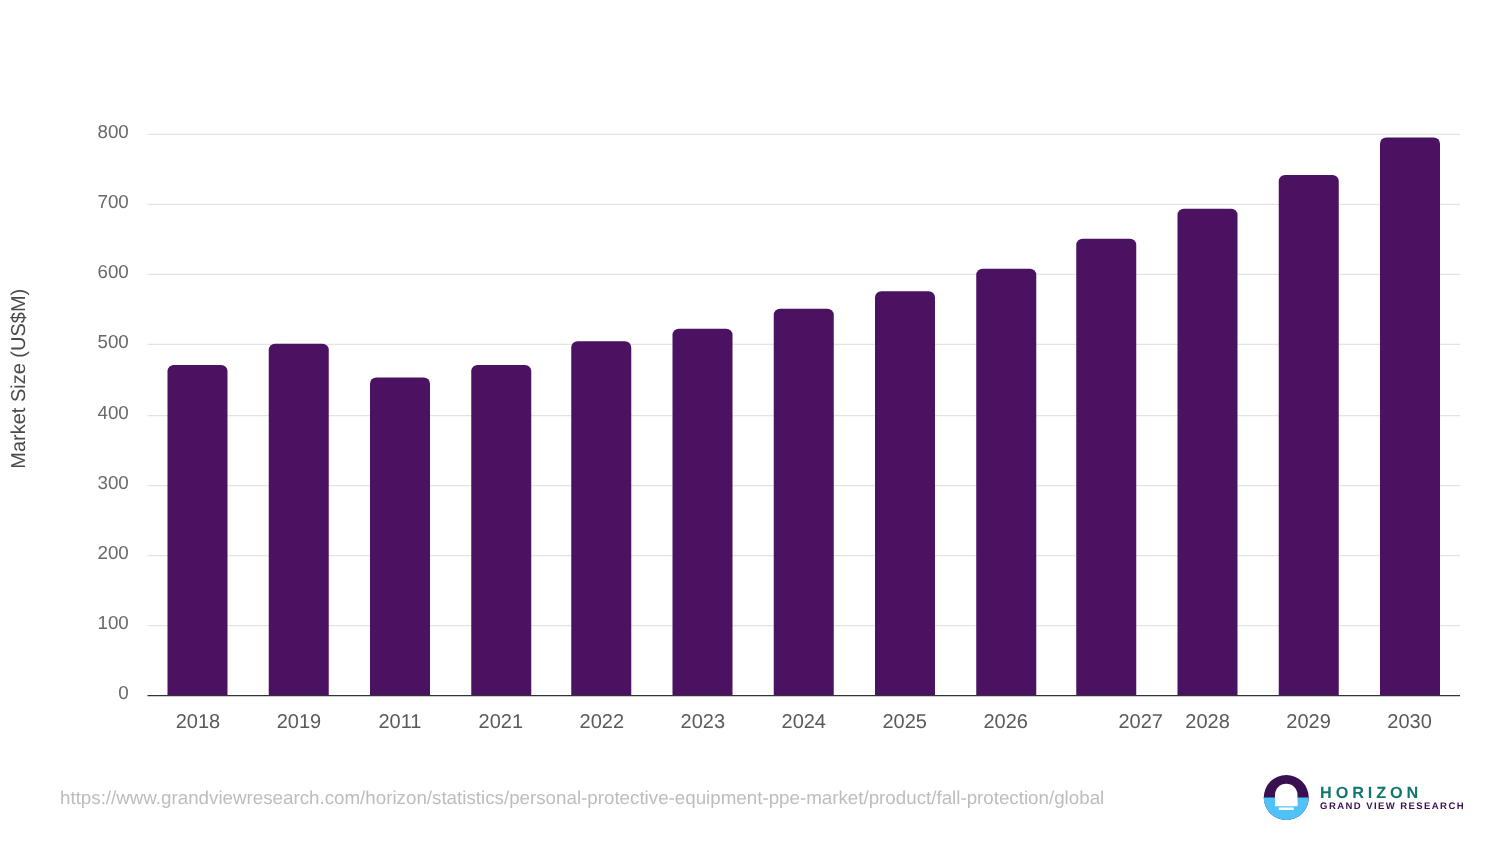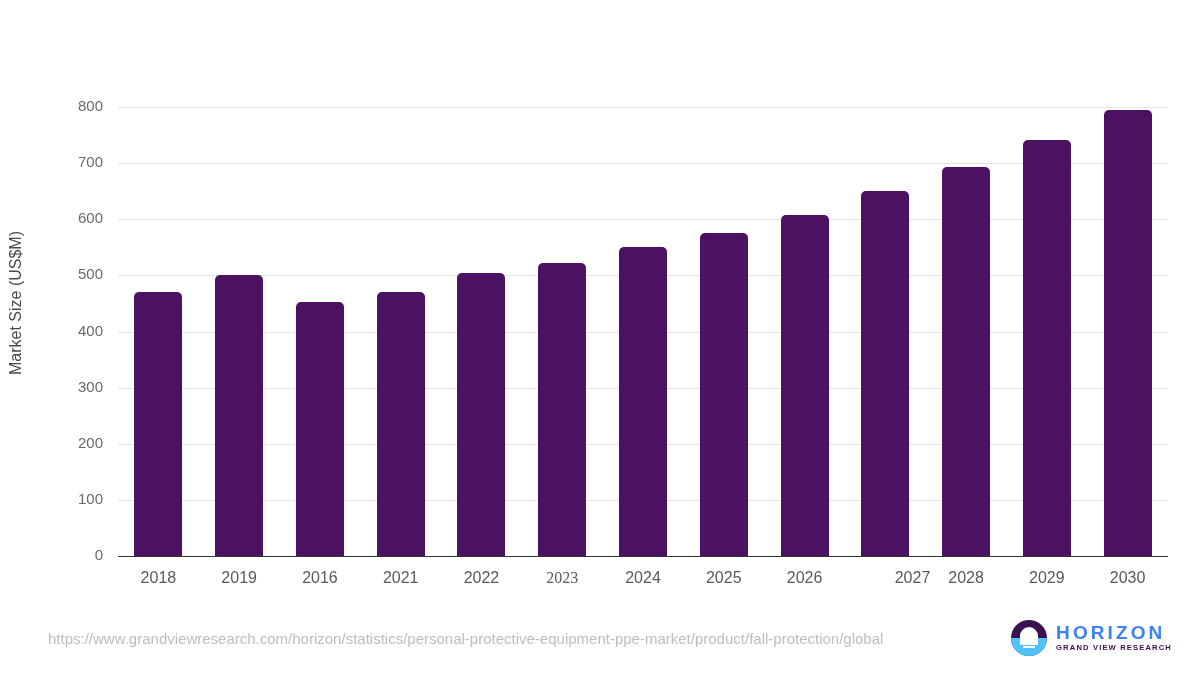--- a/index.html
+++ b/index.html
@@ -133,24 +133,24 @@
   #logo-mark .line2 {
     position: absolute;
     left: 50%;
     background: #ffffff;
     height: 2px;
   }
   #logo-mark .line1 { top: 22px; margin-left: -9px; width: 18px; }
   #logo-mark .line2 { top: 26px; margin-left: -6px; width: 12px; }
   #logo-text { display: flex; flex-direction: column; justify-content: center; }
   #logo-word {
-    font-size: 19px;
+    font-size: 13px;
     font-weight: bold;
     letter-spacing: 3.1px;
-    color: #3b82f6;
+    color: #0f766e;
     line-height: 1.05;
   }
   #logo-sub {
     font-size: 7.6px;
     font-weight: bold;
     letter-spacing: 1.15px;
     color: #3B1050;
     line-height: 1.2;
   }
 </style>
@@ -195,24 +195,24 @@
         <div class="bar" title="2026: 607" style="left: 662.538px; width: 48px; height: 340.679px; background: rgb(74, 18, 96);"></div>
         <div class="bar" title="2027: 650" style="left: 743.308px; width: 48px; height: 364.812px; background: rgb(74, 18, 96);"></div>
         <div class="bar" title="2028: 694" style="left: 824.077px; width: 48px; height: 389.507px; background: rgb(74, 18, 96);"></div>
         <div class="bar" title="2029: 742" style="left: 904.846px; width: 48px; height: 416.447px; background: rgb(74, 18, 96);"></div>
         <div class="bar" title="2030: 795" style="left: 985.615px; width: 48px; height: 446.194px; background: rgb(74, 18, 96);"></div>
       </div>
     <div id="axis-line"></div>
     <div id="xlabels">
         <div class="xtick-label" style="left: 16.3846px; margin-left: -21px; width: 90px;">2018</div>
         <div class="xtick-label" style="left: 97.1538px; margin-left: -21px; width: 90px; text-align: center;">2019</div>
-        <div class="xtick-label" style="left: 177.923px; margin-left: -21px; width: 90px;">2016</div>
+        <div class="xtick-label" style="left: 177.923px; margin-left: -21px; width: 90px;">2011</div>
         <div class="xtick-label" style="left: 258.692px; margin-left: -21px; width: 90px;">2021</div>
         <div class="xtick-label" style="left: 339.462px; margin-left: -21px; width: 90px;">2022</div>
-        <div class="xtick-label" style="left: 420.231px; margin-left: -21px; width: 90px; font-family: Liberation Serif, serif;">2023</div>
+        <div class="xtick-label" style="left: 420.231px; margin-left: -21px; width: 90px;">2023</div>
         <div class="xtick-label" style="left: 501px; margin-left: -21px; width: 90px;">2024</div>
         <div class="xtick-label" style="left: 581.769px; margin-left: -21px; width: 90px;">2025</div>
         <div class="xtick-label" style="left: 662.538px; margin-left: -21px; width: 90px;">2026</div>
         <div class="xtick-label" style="left: 743.308px; margin-left: -21px; width: 90px; text-align: right;">2027</div>
         <div class="xtick-label" style="left: 824.077px; margin-left: -21px; width: 90px;">2028</div>
         <div class="xtick-label" style="left: 904.846px; margin-left: -21px; width: 90px;">2029</div>
         <div class="xtick-label" style="left: 985.615px; margin-left: -21px; width: 90px;">2030</div>
       </div>
   </div>
 

